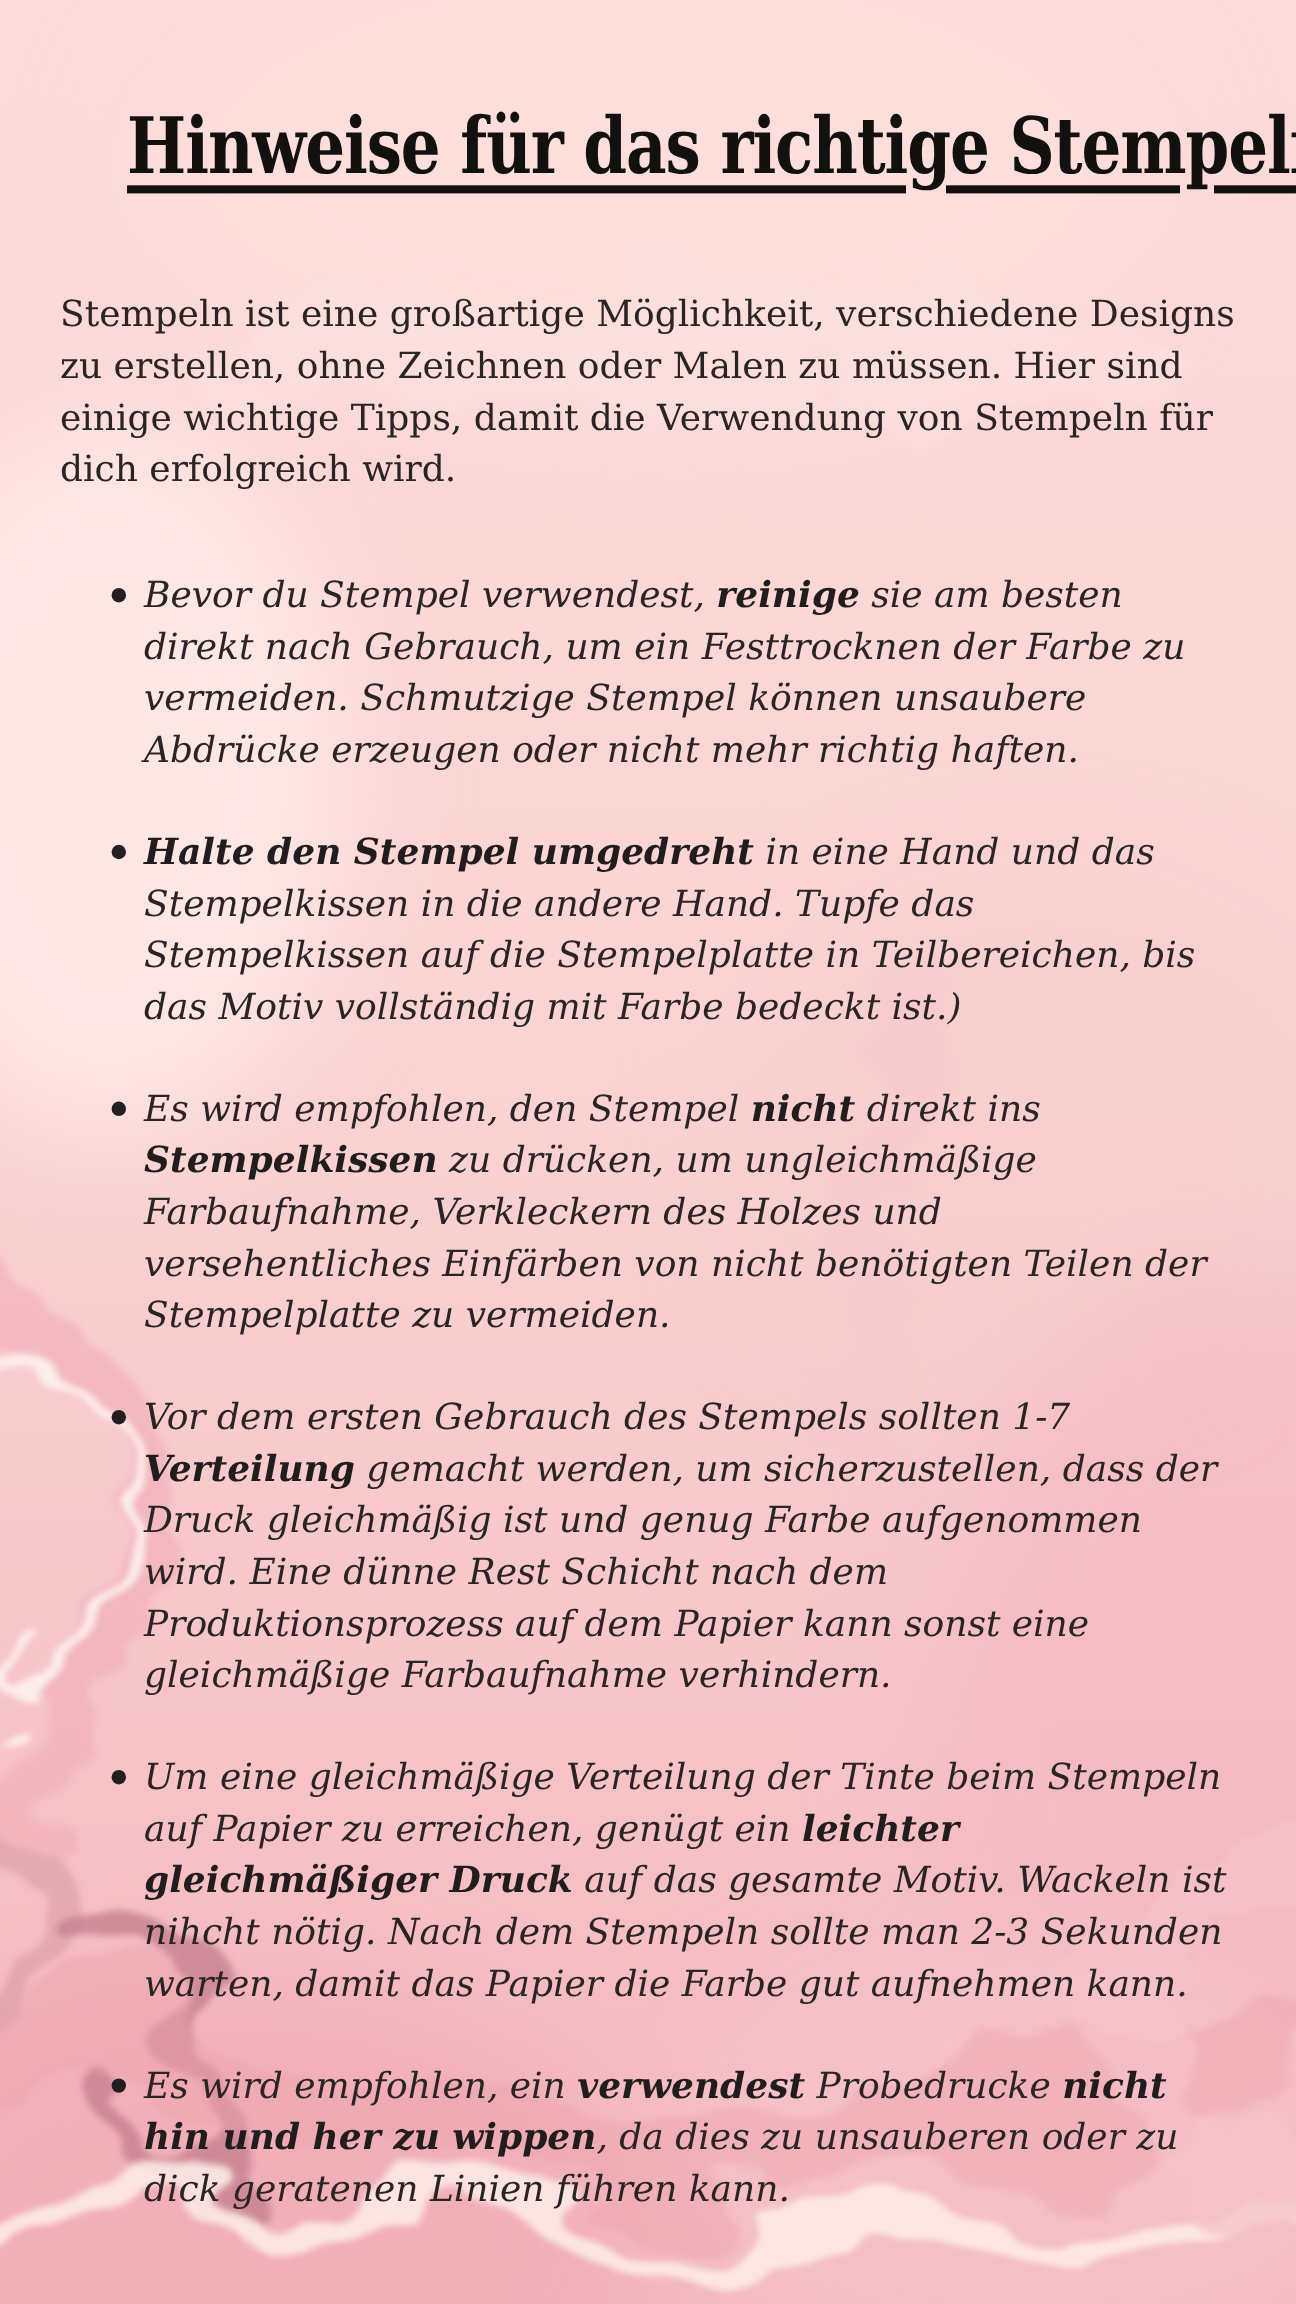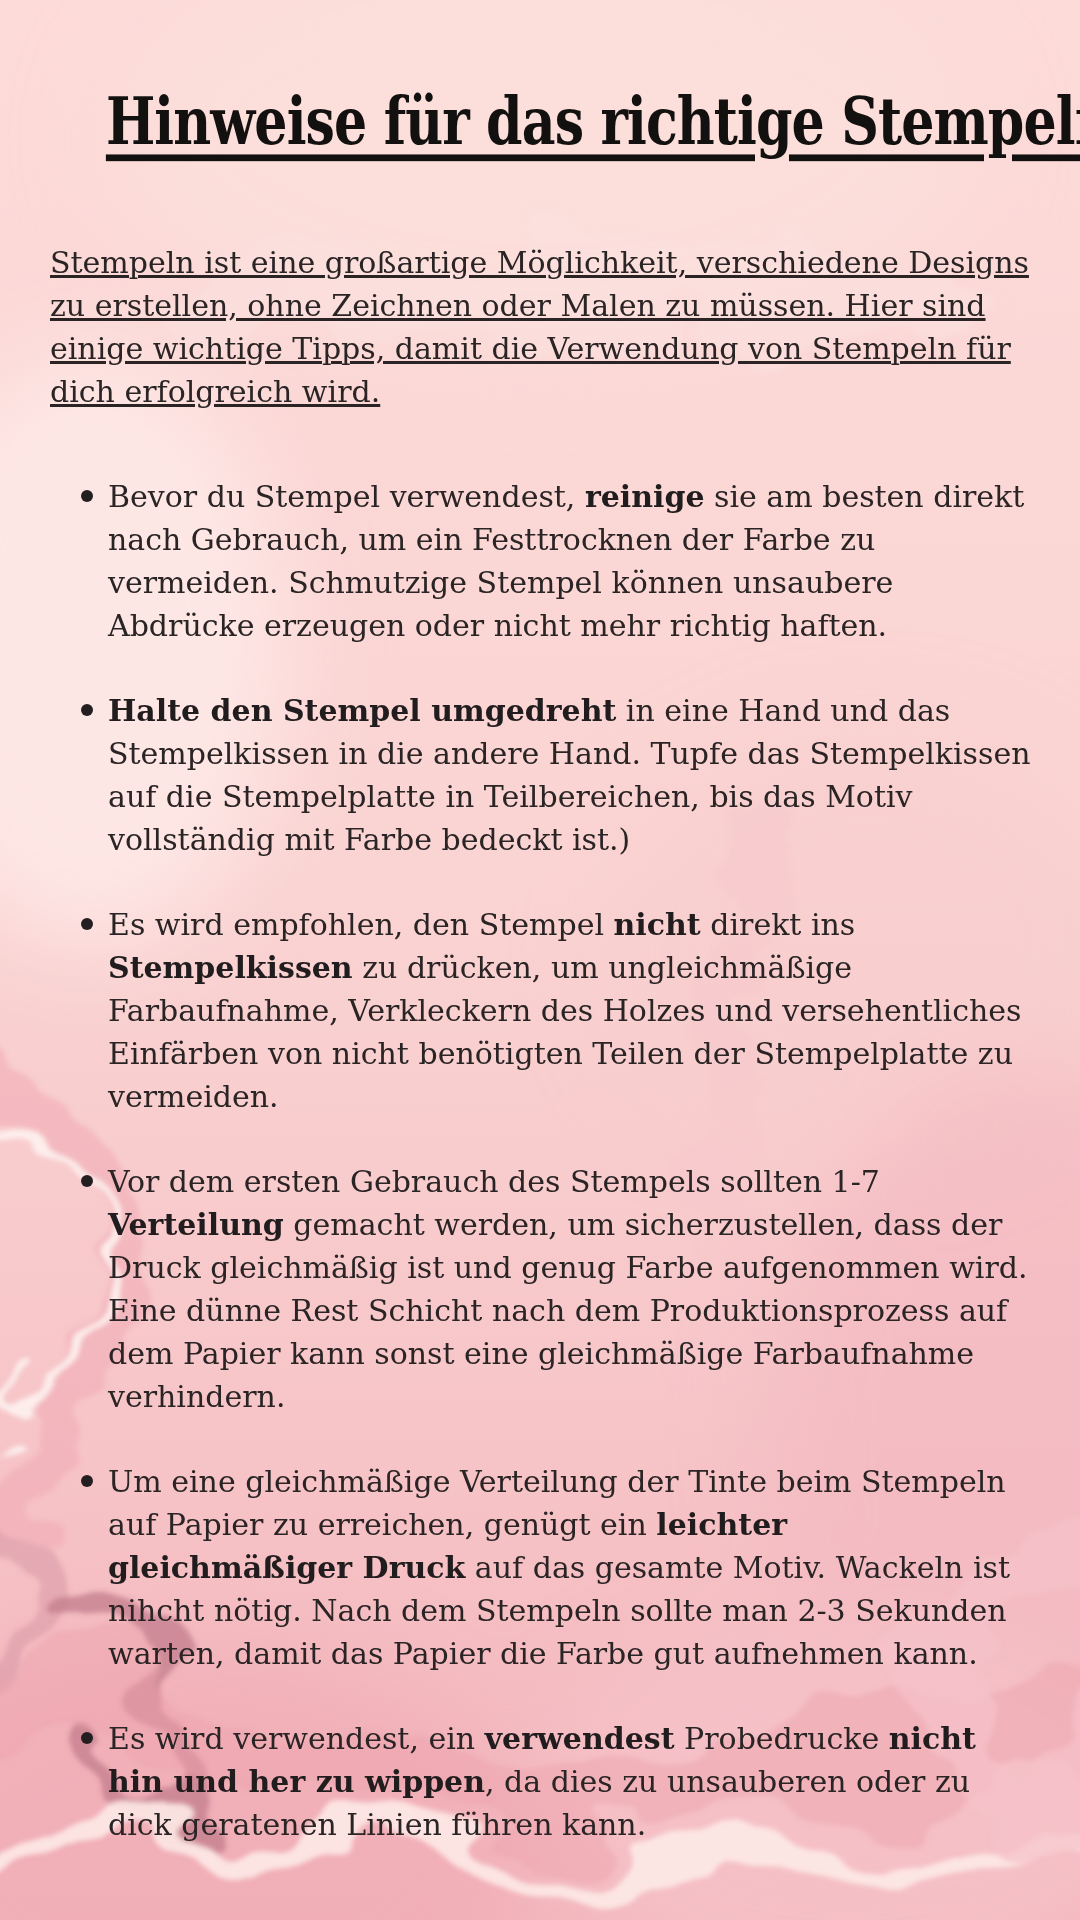--- a/index.html
+++ b/index.html
@@ -45,35 +45,35 @@
     text-decoration: underline;
     text-decoration-thickness: 6px;
     text-underline-offset: 9px;
   }
   .intro {
     margin: 0;
     font-size: 30px;
     line-height: 43px;
     color: #2a2425;
     max-width: 990px;
-    text-decoration: underline;
   }
   ul.tips {
     list-style: none;
     margin: 62px 0 0 0;
     padding: 0 0 0 58px;
     max-width: 990px;
     box-sizing: border-box;
   }
   ul.tips li {
     position: relative;
     font-size: 30px;
     line-height: 43px;
     color: #2a2425;
-    margin: 0;
+    margin: 12px;
+    font-style: italic;
   }
   ul.tips li + li {
     margin-top: 42px;
   }
   ul.tips li::before {
     content: "";
     position: absolute;
     left: -27px;
     top: 15px;
     width: 12px;
@@ -137,17 +137,17 @@
     <h1 class="title"><span class="title-inner">Hinweise für das richtige Stempeln</span></h1>
 
     <p class="intro">Stempeln ist eine großartige Möglichkeit, verschiedene Designs zu erstellen, ohne Zeichnen oder Malen zu müssen. Hier sind einige wichtige Tipps, damit die Verwendung von Stempeln für dich erfolgreich wird.</p>
 
     <ul class="tips">
         <li><span>Bevor du Stempel verwendest, </span><span class="bold">reinige</span><span> sie am besten direkt nach Gebrauch, um ein Festtrocknen der Farbe zu vermeiden. Schmutzige Stempel können unsaubere Abdrücke erzeugen oder nicht mehr richtig haften.</span></li>
         <li><span class="bold">Halte den Stempel umgedreht</span><span> in eine Hand und das Stempelkissen in die andere Hand. Tupfe das Stempelkissen auf die Stempelplatte in Teilbereichen, bis das Motiv vollständig mit Farbe bedeckt ist.)</span></li>
         <li><span>Es wird empfohlen, den Stempel </span><span class="bold">nicht</span><span> direkt ins </span><span class="bold">Stempelkissen</span><span> zu drücken, um ungleichmäßige Farbaufnahme, Verkleckern des Holzes und versehentliches Einfärben von nicht benötigten Teilen der Stempelplatte zu vermeiden.</span></li>
         <li><span>Vor dem ersten Gebrauch des Stempels sollten 1-7 </span><span class="bold">Verteilung</span><span> gemacht werden, um sicherzustellen, dass der Druck gleichmäßig ist und genug Farbe aufgenommen wird. Eine dünne Rest Schicht nach dem Produktionsprozess auf dem Papier kann sonst eine gleichmäßige Farbaufnahme verhindern.</span></li>
         <li><span>Um eine gleichmäßige Verteilung der Tinte beim Stempeln auf Papier zu erreichen, genügt ein </span><span class="bold">leichter gleichmäßiger Druck</span><span> auf das gesamte Motiv. Wackeln ist nihcht nötig. Nach dem Stempeln sollte man 2-3 Sekunden warten, damit das Papier die Farbe gut aufnehmen kann.</span></li>
-        <li><span>Es wird verwendest, ein </span><span class="bold">verwendest</span><span> Probedrucke </span><span class="bold">nicht hin und her zu wippen</span><span>, da dies zu unsauberen oder zu dick geratenen Linien führen kann.</span></li>
+        <li><span>Es wird empfohlen, ein </span><span class="bold">verwendest</span><span> Probedrucke </span><span class="bold">nicht hin und her zu wippen</span><span>, da dies zu unsauberen oder zu dick geratenen Linien führen kann.</span></li>
       </ul>
   </div>
 
 </div>
 
 </body></html>

